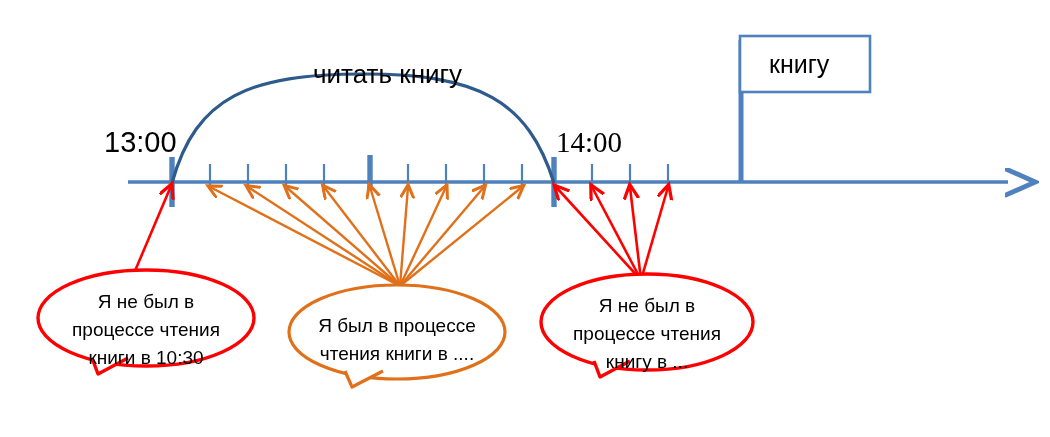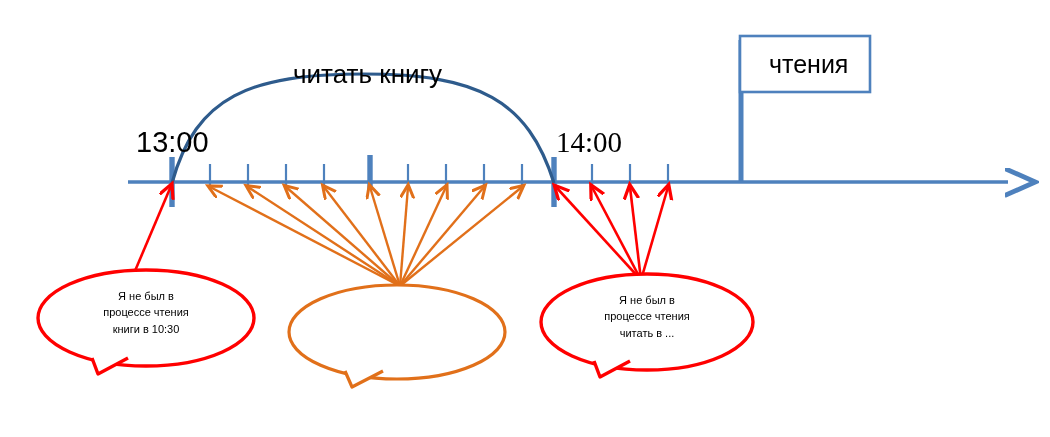--- a/index.html
+++ b/index.html
@@ -30,28 +30,29 @@
     white-space: nowrap;
     color: #000000;
     font-family: "Liberation Sans", sans-serif;
   }
   .time-label {
     font-size: 29px;
     letter-spacing: 0px;
   }
   .arc-label {
     font-size: 26px;
+    margin-left: 20px;
   }
   .flag-label {
     font-size: 25px;
   }
   .bubble-text {
     position: absolute;
     text-align: center;
-    font-size: 11px;
+    font-size: 19px;
     line-height: 1.48;
     color: #000000;
     font-family: "Liberation Sans", sans-serif;
   }
 </style>
 </head>
 <body>
 
 <div id="stage">
 
@@ -133,32 +134,36 @@
     </g>
 
     <g>
       <ellipse cx="647" cy="322" rx="106" ry="48" fill="#ffffff" stroke="#FF0000" stroke-width="3.4"></ellipse>
       <path d="M 594,361 L 600,377 L 630,361" fill="#ffffff" stroke="#FF0000" stroke-width="3.4" stroke-linejoin="round"></path>
     </g>
   </svg>
 
   <div class="lbl arc-label" style="left:293px; top:59px;">читать книгу</div>
 
-  <div class="lbl time-label" style="left:104px; top:126px;margin-left:32px;">13:00</div>
+  <div class="lbl time-label" style="left:104px; top:126px;">13:00</div>
 
   <div class="lbl time-label" style="left:556px; top:126px;font-family:Liberation Serif, serif;">14:00</div>
 
-  <div class="lbl flag-label" style="left:769px; top:50px;">чтения</div>
+  <div class="lbl flag-label" style="left:769px; top:50px;">книгу</div>
 
   <div class="bubble-text" style="left:46px; top:288px; width:200px;">
     <div>Я не был в</div>
     <div>процессе чтения</div>
     <div>книги в 10:30</div>
   </div>
 
+  <div class="bubble-text" style="left:297px; top:312px; width:200px;">
+    <div>Я был в процессе</div>
+    <div>чтения книги в ....</div>
+  </div>
 
   <div class="bubble-text" style="left:547px; top:292px; width:200px;">
     <div>Я не был в</div>
     <div>процессе чтения</div>
-    <div>читать в ...</div>
+    <div>книгу в ...</div>
   </div>
 
 </div>
 
 </body></html>

